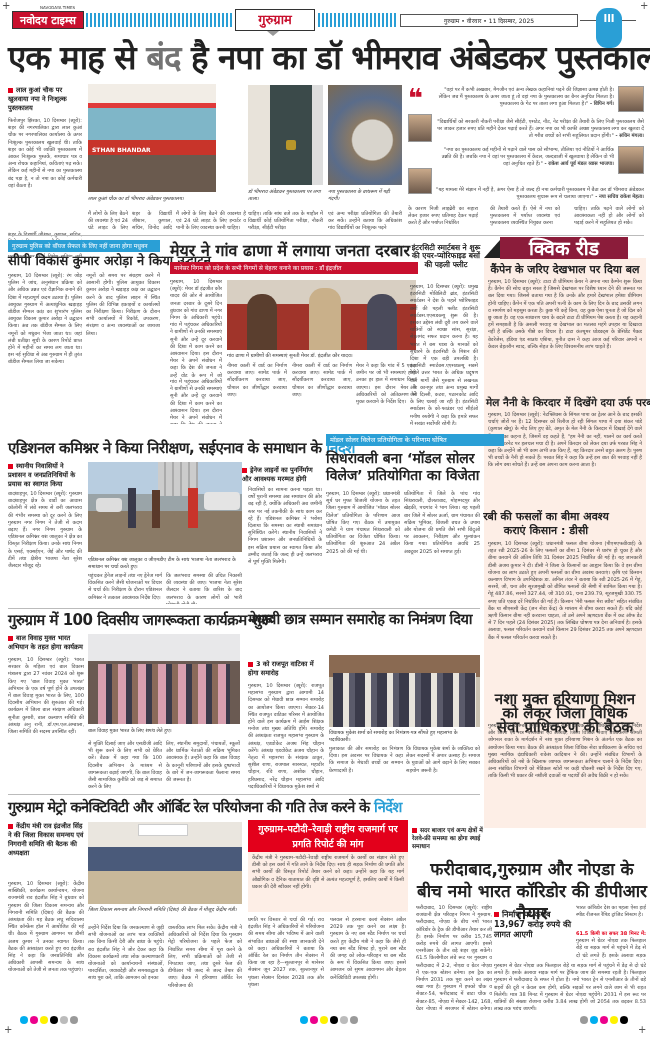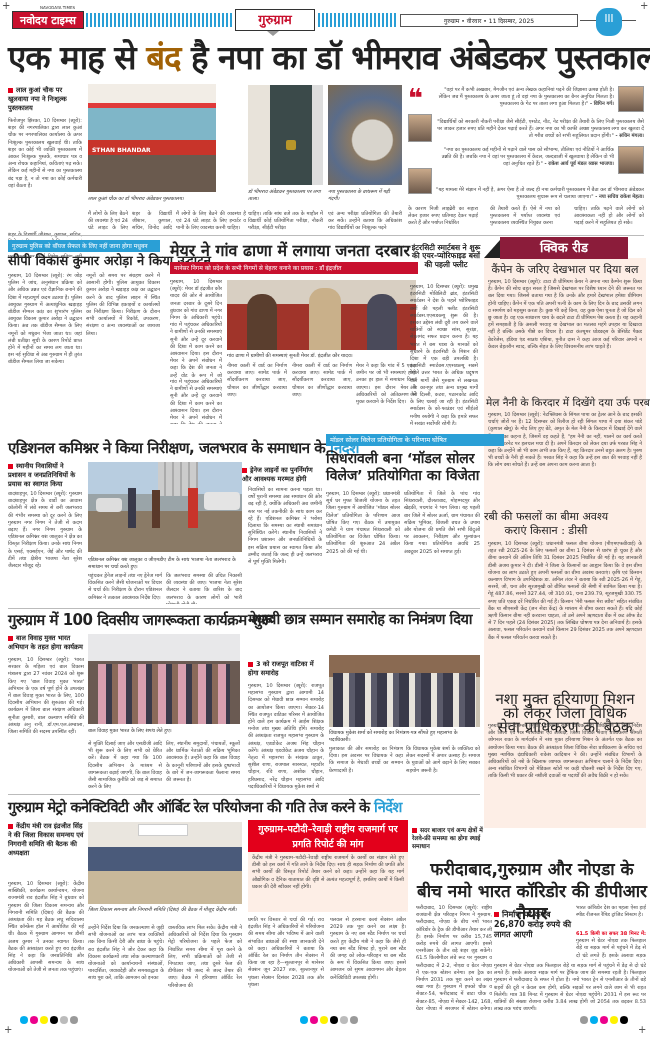--- a/index.html
+++ b/index.html
@@ -5,34 +5,34 @@
 *{box-sizing:border-box;margin:0;padding:0}
 body{width:650px;height:1043px;background:#fff;font-family:"DejaVu Sans",sans-serif;color:#222;position:relative;overflow:hidden}
 .abs{position:absolute}
 .hdr{left:0;top:0;width:650px;height:36px}
 .brand{left:12px;top:11px;width:72px;height:18px;background:#c8102e;color:#fff;font-weight:bold;font-size:11px;line-height:18px;text-align:center;border:1px solid #333}
 .brand-sm{left:40px;top:5px;font-size:4px;color:#333}
 .stripes{top:13px;height:14px;background:repeating-linear-gradient(90deg,#2a9fd6 0 2px,#fff 2px 4px)}
 .section-box{left:235px;top:9px;width:80px;height:22px;border:1px solid #333;background:#fff;color:#c8102e;font-weight:bold;font-size:13px;line-height:20px;text-align:center}
 .section-tri{left:267px;top:31px;width:0;height:0;border-left:6px solid transparent;border-right:6px solid transparent;border-top:5px solid #999}
 .dateline{left:400px;top:14px;width:178px;height:13px;border:1px solid #555;font-size:6px;line-height:11px;text-align:center;background:#fff}
-.pagenum{left:596px;top:8px;width:26px;height:28px;border-radius:11px;background:#2a9fd6;color:#fff;font-size:10px;line-height:22px;text-align:center;font-weight:normal}
+.pagenum{left:596px;top:8px;width:26px;height:40px;border-radius:11px;background:#2a9fd6;color:#fff;font-size:10px;line-height:22px;text-align:center;font-weight:bold}
 .main-hl{left:8px;top:38px;width:640px;font-size:33px;font-weight:bold;line-height:40px;color:#222;white-space:nowrap;letter-spacing:-1px}
-.main-hl .blue{color:#a16207}
+.main-hl .blue{color:#737373}
 .body{font-size:5px;line-height:7.2px;color:#444;text-align:justify}
 .sub-bullet{font-size:6.5px;font-weight:bold;line-height:9px;color:#222}
 .sub-bullet::before{content:"";display:inline-block;width:5px;height:5px;background:#e3001b;margin-right:3px;vertical-align:middle}
 .photo{background:#888;overflow:hidden}
 .caption{font-size:5px;line-height:7px;color:#333;font-style:italic}
 .hl{font-weight:bold;color:#222;line-height:1.1}
 .blueband{background:#2a9fd6;color:#fff;font-size:7px;line-height:12px;padding:0 4px;white-space:nowrap;overflow:hidden}
 .redband{background:#c8102e;color:#fff;font-size:7px;line-height:12px;padding:0 4px;white-space:nowrap;overflow:hidden}
 .qr-box{background:#fdeee6}
-.qr-tab{background:#8b1c3a;color:#fff;font-size:13px;font-weight:bold;text-align:center;line-height:22px}
-.qr-h{font-size:11px;font-weight:normal;text-align:center;color:#222;line-height:13px}
+.qr-tab{background:#8b1c3a;color:#fff;font-size:19px;font-weight:bold;text-align:center;line-height:22px}
+.qr-h{font-size:11px;font-weight:bold;text-align:center;color:#222;line-height:13px}
 .quote-icon{color:#c8102e;font-size:26px;font-weight:bold;line-height:20px}
 .quote{font-size:5px;line-height:7px;color:#444;text-align:right}
 .mugshot{background:linear-gradient(180deg,#c9a98a,#6e5a4c);border:1px solid #999}
 .rule{background:#bbb;height:1px}
 .reg{width:8px;height:8px;border-radius:50%;display:inline-block;margin-right:2px}
 .regbar{display:flex}
 </style>
 </head>
 <body>
 
@@ -120,21 +120,21 @@
 <div class="abs qr-tab" style="left:500px;top:237px;width:128px">क्विक रीड</div>
 <div class="abs qr-h" style="left:488px;top:263px;width:154px">कैंपेन के जरिए देखभाल पर दिया बल</div>
 <div class="abs body" style="left:488px;top:278px;width:154px;height:116px;overflow:hidden">गुरुग्राम, 10 दिसम्बर (ब्यूरो): टाटा टी प्रीमियम केयर ने अपना नया कैम्पेन शुरू किया है। कैंपेन की सोच बहुत सरल है जिससे देखभाल पर विशेष ध्यान देने की जरूरत पर बल दिया गया। जिससे बताया गया है कि उनके और हमारे देखभाल हमेशा प्रीमियम होनी चाहिए। कैंपेन में एक पति अपनी पत्नी के काम के लिए दिन के बाद उसकी लगन व समर्पण को महसूस करता है। कुछ भी कहे बिना, वह कुछ ऐसा चुनता है जो दिल को छू जाता है। वह एक साधारण चाय के बदले टाटा टी प्रीमियम पेश करता है। यह कहानी हमें समझाती है कि असली परवाह या देखभाल का मतलब महंगे उपहार या दिखावा नहीं है बल्कि उसके पीछे का विचार है। टाटा कंज्यूमर प्रोडक्ट्स के प्रेसिडेंट पैकड बेवरेजेस, इंडिया एंड साउथ एशिया, पुनीत दास ने कहा आज कई परिवार अपनों न केवल बेहतरीन स्वाद, बल्कि सेहत के लिए विश्वसनीय लाभ चाहते हैं।</div>
 <div class="abs qr-h" style="left:486px;top:396px;width:158px;white-space:nowrap;font-size:10.5px">मेल नैनी के किरदार में दिखेंगे दया उर्फ परबत सिंह</div>
 <div class="abs body" style="left:488px;top:411px;width:154px;height:96px;overflow:hidden">गुरुग्राम, 10 दिसम्बर (ब्यूरो): नेटफ्लिक्स के सिंगल पापा का ट्रेलर आने के बाद इसकी चर्चाएं जोरों पर हैं। 12 दिसम्बर को रिलीज हो रही सिंगल पापा में दया शंकर पांडे (कुणाल खेमू) के गोद लिए हुए बेटे, अमृत के मेल नैनी के किरदार में दिखाई देंगे वाले हैं। दया का कहना है, जिसमें वह कहते हैं, "हम नैनी का नहीं, पालने का कार्य करते हैं", ने इंटरनेट पर हलचल मचा दी है। अपने किरदार को लेकर दया उर्फ परबत सिंह ने कहा कि उन्होंने जो भी काम अभी तक किए हैं, यह किरदार उनसे बहुत अलग है। पुरुष भी बच्चों के नैनी हो सकते हैं। परबत सिंह ने कहा कि उन्हें इस बात की परवाह नहीं है कि लोग क्या सोचते हैं। उन्हें बस अपना काम करना आता है।</div>
 <div class="abs qr-h" style="left:473px;top:510px;width:146px;font-size:11px;line-height:14px">रबी की फसलों का बीमा अवश्य कराएं किसान : डीसी</div>
 <div class="abs body" style="left:488px;top:540px;width:154px;height:150px;overflow:hidden">गुरुग्राम, 10 दिसम्बर (ब्यूरो): प्रधानमंत्री फसल बीमा योजना (पीएमएफबीवाई) के तहत रबी 2025-26 के लिए फसलों का बीमा 1 दिसंबर से प्रारंभ हो चुका है और बीमा करवाने की अंतिम तिथि 31 दिसंबर 2025 निर्धारित की गई है। यह जानकारी डीसी अजय कुमार ने दी। डीसी ने जिला के किसानों का आह्वान किया कि वे इस बीमा योजना का लाभ उठाते हुए अपनी फसलों का बीमा अवश्य करवाएं। कृषि एवं किसान कल्याण विभाग के उपनिदेशक डा. अनिल तंवर ने बताया कि रबी 2025-26 में गेहूं, सरसों, जौ, चना और सूरजमुखी को बीमित फसलों की श्रेणी में शामिल किया गया है। गेहूं 487.86, सरसों 327.44, जौ 310.91, चना 239.79, सूरजमुखी 330.75 रुपए प्रति एकड़ दरें निर्धारित की गई हैं। किसान 'मेरी फसल मेरा ब्यौरा' सहित संबंधित बैंक या सीएससी केंद्र (जन सेवा केंद्र) के माध्यम से बीमा करवा सकते हैं। यदि कोई ऋणी किसान बीमा नहीं करवाना चाहता, तो उसे अपने ऋणदाता बैंक में कट ऑफ डेट से 7 दिन पहले (24 दिसंबर 2025) तक लिखित घोषणा पत्र देना अनिवार्य है। इसके अलावा, फसल परिवर्तन करवाने वाले किसान 29 दिसंबर 2025 तक अपने ऋणदाता बैंक में फसल परिवर्तन करवा सकते हैं।</div>
 <div class="abs qr-h" style="left:492px;top:692px;width:146px;font-size:15px;line-height:14px">नशा मुक्त हरियाणा मिशन को लेकर जिला विधिक सेवा प्राधिकरण की बैठक</div>
 <div class="abs body" style="left:488px;top:722px;width:154px;height:102px;overflow:hidden">गुरुग्राम, 10 दिसम्बर (ब्यूरो): हरियाणा राज्य विधिक सेवा प्राधिकरण के दिशा-निर्देश और जिला एवं सत्र न्यायाधीश एवं अध्यक्ष, जिला विधिक सेवाएं प्राधिकरण श्रीमती जोगनल राका के मार्गदर्शन में नशा मुक्त हरियाणा मिशन के अंतर्गत एक बैठक का आयोजन किया गया। बैठक की अध्यक्षता जिला विधिक सेवा प्राधिकरण के सचिव एवं मुख्य न्यायिक दंडाधिकारी राकेश कादियान ने की। उन्होंने संबंधित विभागों के अधिकारियों को नशे के खिलाफ व्यापक जागरूकता अभियान चलाने के निर्देश दिए। अन्य संबंधित विभागों को मेडिकल स्टोरों पर कड़ी चौकसी रखने के निर्देश दिए गए, ताकि किसी भी प्रकार की नशीली दवाओं या पदार्थों की अवैध बिक्री न हो सके।</div>
 
-<div class="abs hl" style="left:8px;top:440px;width:310px;font-size:15px;white-space:nowrap;letter-spacing:-0.5px"><span>एडिशनल कमिश्नर ने किया निरीक्षण, जलभराव के समाधान के </span><span style="color:#2a9fd6">निर्देश</span></div>
+<div class="abs hl" style="left:8px;top:440px;width:310px;font-size:15px;white-space:nowrap;letter-spacing:-0.5px"><span>एडिशनल कमिश्नर ने किया निरीक्षण, सईएनाव के समाधान के </span><span style="color:#2a9fd6">निर्देश</span></div>
 <div class="abs sub-bullet" style="left:8px;top:462px;width:74px">स्थानीय निवासियों ने प्रशासन व जनप्रतिनिधियों के प्रयास का स्वागत किया</div>
 <div class="abs body" style="left:8px;top:490px;width:74px;height:100px;overflow:hidden">बादशाहपुर, 10 दिसम्बर (ब्यूरो): गुरुग्राम बादशाहपुर क्षेत्र के वार्डों का आवास कॉलोनी में लंबे समय से बनी जलभराव की गंभीर समस्या को दूर करने के लिए गुरुग्राम नगर निगम ने तेजी से कदम बढ़ाए हैं। नगर निगम गुरुग्राम के एडिशनल कमिश्नर यश जालुका ने क्षेत्र का विस्तृत निरीक्षण किया। उनके साथ निगम के एसई, एक्सईएन, जेई और पार्षद की टीमें तथा क्षेत्रीय भाजपा नेता सुरेश जैलदार मौजूद रहे।</div>
 <div class="abs photo" style="left:88px;top:462px;width:154px;height:90px;background:linear-gradient(180deg,#b8cde0 0 35%,#9aa4a8 35% 55%,#8a7a66 55% 100%)">
   <div class="abs" style="left:70px;top:0;width:40px;height:34px;background:repeating-linear-gradient(90deg,#ccc 0 6px,#aaa 6px 8px)"></div>
   <div class="abs" style="left:116px;top:30px;width:36px;height:18px;background:#e4e4e4;border-radius:4px"></div>
   <div class="abs" style="left:8px;top:36px;width:26px;height:14px;background:#ddd;border-radius:4px"></div>
   <div class="abs" style="left:40px;top:26px;width:8px;height:40px;background:#3a3a4a"></div>
   <div class="abs" style="left:64px;top:28px;width:8px;height:38px;background:#5a3a2a"></div>
   <div class="abs" style="left:100px;top:26px;width:10px;height:40px;background:#c8342a"></div>
 </div>
@@ -185,21 +185,21 @@
 
 <div class="abs" style="left:248px;top:820px;width:160px;height:92px;background:#fdeee6"></div>
 <div class="abs" style="left:248px;top:820px;width:160px;height:32px;background:#e3001b;color:#fff;font-size:9.5px;font-weight:bold;text-align:center;line-height:15px;padding-top:1px">गुरुग्राम–पटौदी–रेवाड़ी राष्ट्रीय राजमार्ग पर प्रगति रिपोर्ट की मांग</div>
 <div class="abs body" style="left:252px;top:854px;width:152px;height:56px;overflow:hidden">केंद्रीय मंत्री ने गुरुग्राम–पटौदी–रेवाड़ी राष्ट्रीय राजमार्ग के कार्यों का संज्ञान लेते हुए डीसी को इस कार्य में गति लाने के निर्देश दिए। साथ ही सड़क निर्माण की प्रगति और सभी कार्यों की विस्तृत रिपोर्ट तैयार करने को कहा। उन्होंने कहा कि यह मार्ग औद्योगिक व दैनिक यातायात की दृष्टि से अत्यंत महत्वपूर्ण है, इसलिए कार्यों में किसी प्रकार की देरी स्वीकार नहीं होगी।</div>
 <div class="abs body" style="left:248px;top:916px;width:76px;height:94px;overflow:hidden">प्रगति पर विस्तार से चर्चा की गई। राव इंद्रजीत सिंह ने अधिकारियों से परियोजना की समय सीमा और भविष्य में आने वाली संभावित बाधाओं की स्पष्ट जानकारी देने को कहा। अधिकारियों ने बताया कि ऑर्बिट रेल का निर्माण तीन सेक्शन में किया जा रहा है—सुल्तानपुर से मानेसर सेक्शन जून 2027 तक, सुल्तानपुर से पृथला सेक्शन दिसंबर 2028 तक और पृथला</div>
 <div class="abs body" style="left:330px;top:916px;width:76px;height:94px;overflow:hidden">पलवल से हरसाना कलां सेक्शन अप्रैल 2029 तक पूरा करने का लक्ष्य है। गुरुग्राम के नए बस स्टैंड निर्माण पर चर्चा करते हुए केंद्रीय मंत्री ने कहा कि जैसे ही नया बस स्टैंड शिफ्ट हो, पुराने बस स्टैंड की जगह को लोक-परिवहन या बस स्टैंड के रूप में विकसित किया जाए। इससे आमजन को सुगम आवागमन और बेहतर कनेक्टिविटी उपलब्ध होगी।</div>
 
 <div class="abs sub-bullet" style="left:412px;top:826px;width:72px;font-size:6px;line-height:8px">सदर बाजार एवं अन्य क्षेत्रों में रेलवे-फ्री समस्या का होगा स्थाई समाधान</div>
 <div class="abs hl" style="left:416px;top:858px;width:232px;font-size:17px;line-height:22px;text-align:center">फरीदाबाद,गुरुग्राम और नोएडा के बीच नमो भारत कॉरिडोर की डीपीआर तैयार</div>
 <div class="abs body" style="left:416px;top:904px;width:76px;height:106px;overflow:hidden"><span>फरीदाबाद, 10 दिसम्बर (ब्यूरो): राष्ट्रीय राजधानी क्षेत्र परिवहन निगम ने गुरुग्राम, फरीदाबाद, नोएडा के बीच नमो भारत कॉरिडोर के ट्रैक की डीपीआर तैयार कर ली है। इसके निर्माण पर करीब 15,745 करोड़ रुपये की लागत आएगी। इससे एनसीआर के तीन बड़े शहर जुड़ सकेंगे। 61.5 किलोमीटर लंबे रूट पर गुरुग्राम व फरीदाबाद में 2-2, नोएडा व ग्रेटर नोएडा में एक-एक स्टेशन बनेगा।</span> <span>इस ट्रैक का निर्माण 2031 तक पूरा करने का लक्ष्य रखा गया है। गुरुग्राम में इफ्को चौक व सेक्टर-54, फरीदाबाद में बाटा चौक व सेक्टर-85, नोएडा में सेक्टर-142, 168, ग्रेटर नोएडा में सूरजपुर में स्टेशन बनेगा। यह रूट 18.2 किमी का होगा। नमो</span></div>
-<div class="abs sub-bullet" style="left:494px;top:910px;width:78px;font-size:8px;line-height:10px">निर्माण पर करीब 26,870 करोड़ रुपये की लागत आएगी</div>
+<div class="abs sub-bullet" style="left:494px;top:910px;width:78px;font-size:8px;line-height:10px">निर्माण पर करीब 13,967 करोड़ रुपये की लागत आएगी</div>
 <div class="abs body" style="left:576px;top:904px;width:70px;height:24px;overflow:hidden">भारत कॉरिडोर देश का पहला ऐसा हाई स्पीड रीजनल रैपिड ट्रांजिट सिस्टम है।</div>
 <div class="abs body" style="left:576px;top:930px;width:70px;height:30px;overflow:hidden"><b style="color:#e3001b">61.5 किमी का सफर 38 मिनट में:</b> <span>गुरुग्राम से ग्रेटर नोएडा तक फिलहाल रोड़े या सड़क मार्ग से पहुंचने में डेढ़ से दो घंटे लगते हैं। इसके अलावा सड़क मार्ग पर ट्रैफिक जाम की समस्या रहती है। फिलहाल गुरुग्राम से फरीदाबाद के सफर में होता है। नमो भारत ट्रेन से एनसीआर के तीनों बड़े शहरों की दूरी न केवल कम होगी, बल्कि सड़कों पर लगने वाले जाम से भी राहत मिलेगी। मात्र 38 मिनट में गुरुग्राम से ग्रेटर नोएडा पहुंचेंगे। 2031 में इस रूट पर यात्रियों की संख्या रोजाना करीब 3.84 लाख होगी जो 2054 तक बढ़कर 8.53 लाख तक पहुंच जाएगी।</span></div>
 <div class="abs body" style="left:494px;top:962px;width:152px;height:48px;overflow:hidden">गुरुग्राम से ग्रेटर नोएडा तक फिलहाल रोड़े या सड़क मार्ग से पहुंचने में डेढ़ से दो घंटे लगते हैं। इसके अलावा सड़क मार्ग पर ट्रैफिक जाम की समस्या रहती है। फिलहाल गुरुग्राम से फरीदाबाद के सफर में होता है। नमो भारत ट्रेन से एनसीआर के तीनों बड़े शहरों की दूरी न केवल कम होगी, बल्कि सड़कों पर लगने वाले जाम से भी राहत मिलेगी। मात्र 38 मिनट में गुरुग्राम से ग्रेटर नोएडा पहुंचेंगे। 2031 में इस रूट पर यात्रियों की संख्या रोजाना करीब 3.84 लाख होगी जो 2054 तक बढ़कर 8.53 लाख तक पहुंच जाएगी।</div>
 
 <div class="abs regbar" style="left:20px;top:1016px">
   <span class="reg" style="background:#00aeef"></span>
   <span class="reg" style="background:#ec008c"></span>
   <span class="reg" style="background:#fff200"></span>
   <span class="reg" style="background:#000"></span>
   <span class="reg" style="background:#bbb"></span>

